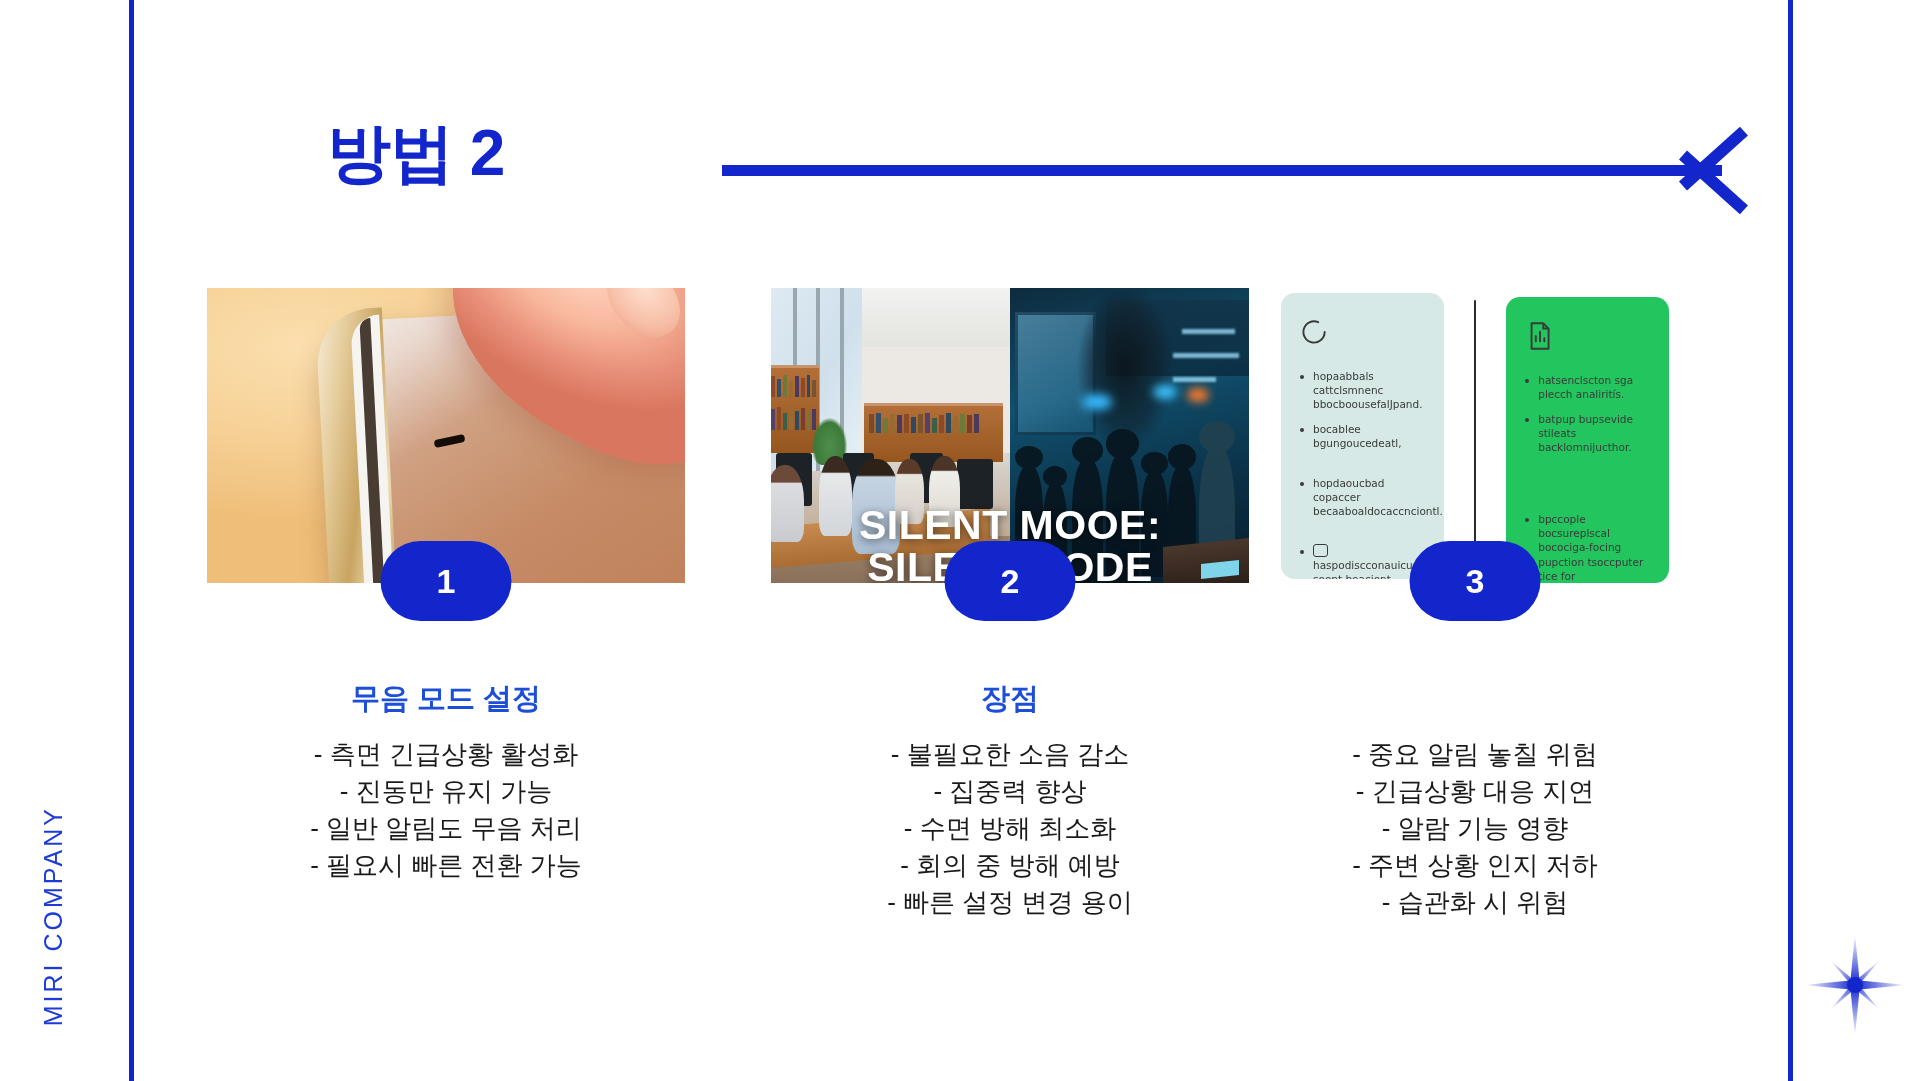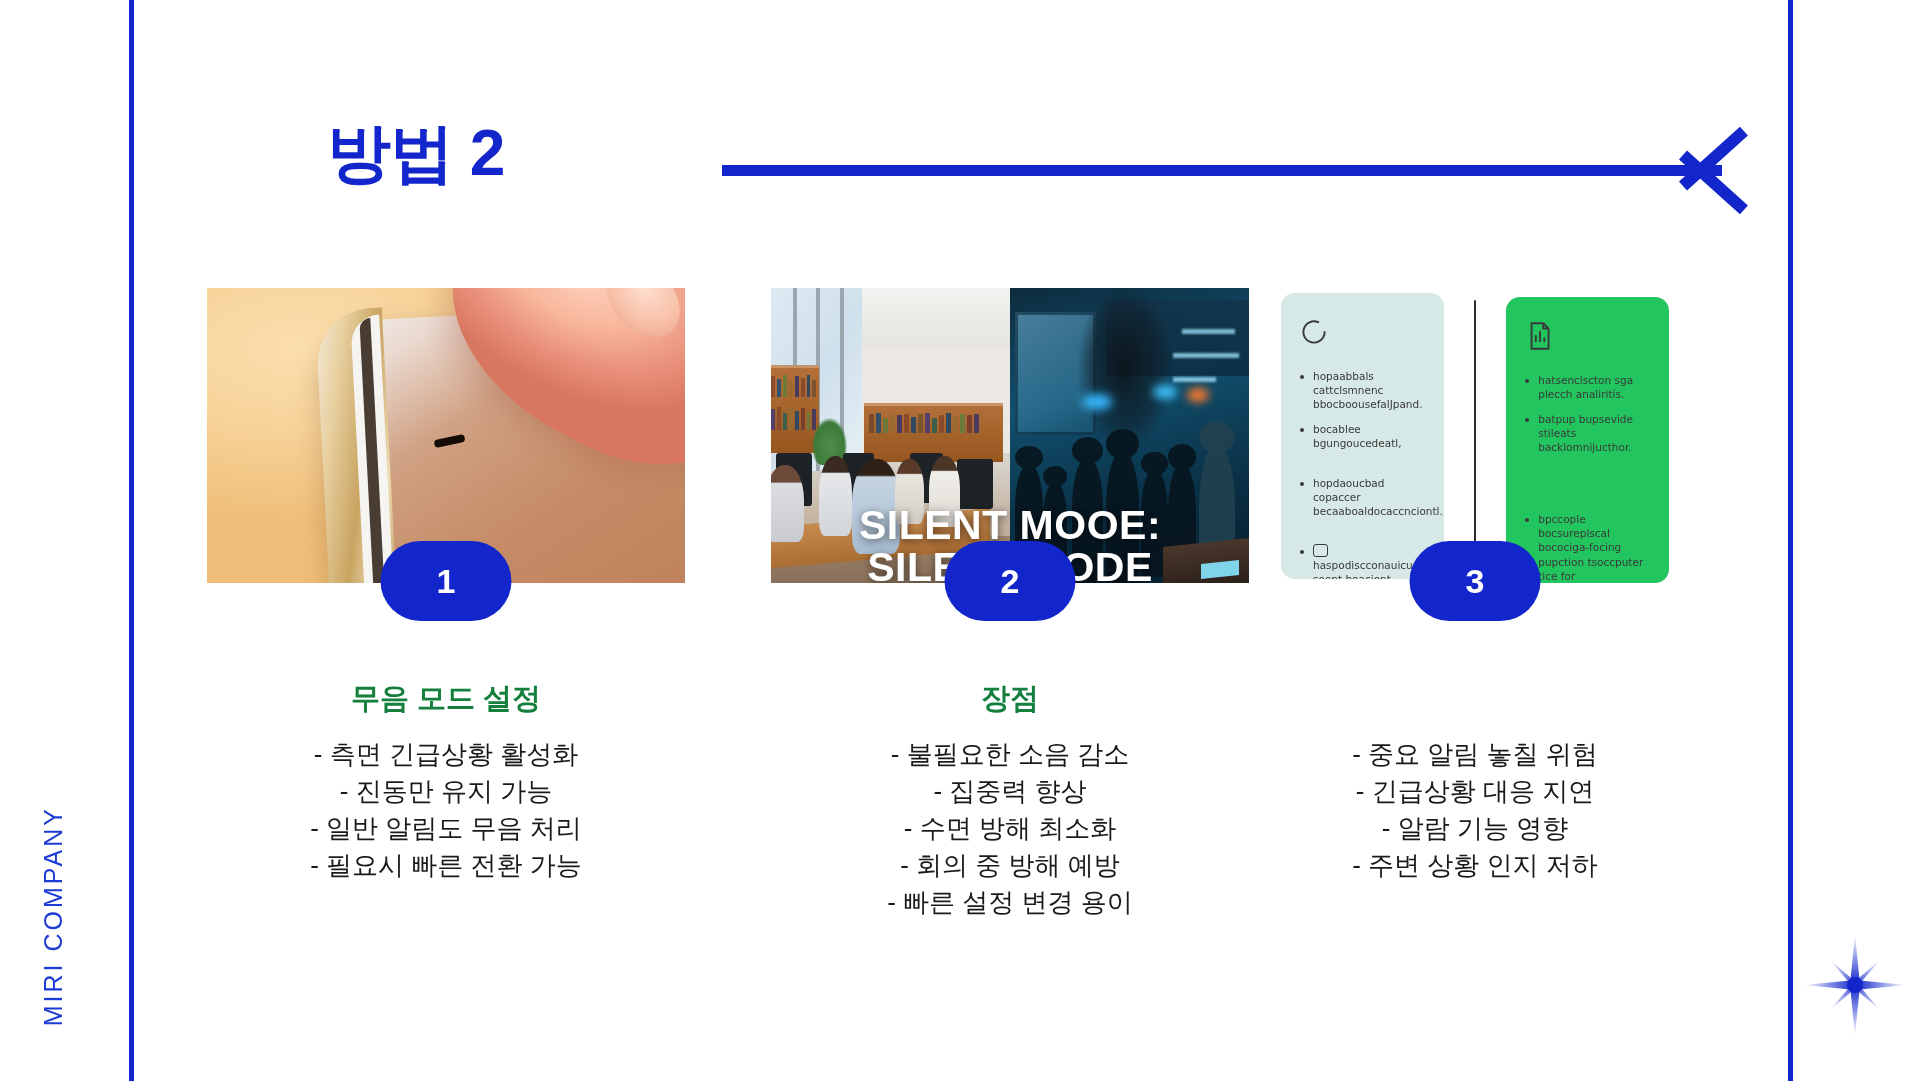--- a/index.html
+++ b/index.html
@@ -186,21 +186,21 @@
     position:absolute; left:50%; transform:translateX(-50%);
     top:253px; width:131px; height:80px; border-radius:40px;
     background:#1226cc; color:#fff;
     display:flex; align-items:center; justify-content:center;
     font-size:34px; font-weight:bold; z-index:5;
   }
 
   
   .col-head {
     position:absolute; top:391px; left:0; width:100%;
-    text-align:center; font-size:29px; font-weight:bold; color:#15803d;
+    text-align:center; font-size:29px; font-weight:bold; color:#1d4ed8;
   }
   .col-body {
     position:absolute; top:448px; left:0; width:100%;
     text-align:center; font-size:26px; color:#1a1a1a; line-height:1.42;
   }
   .col-body div { white-space:nowrap; }
 
   
   .brand {
     position:absolute; left:39px; bottom:55px;
@@ -405,20 +405,21 @@
           </ul>
         </div>
       </div>
     </div>
     <div class="badge">3</div>
     <div class="col-body">
       <div>- 중요 알림 놓칠 위험</div>
       <div>- 긴급상황 대응 지연</div>
       <div>- 알람 기능 영향</div>
       <div>- 주변 상황 인지 저하</div>
+      <div>- 습관화 시 위험</div>
     </div>
   </div>
 
   <div class="brand">MIRI COMPANY</div>
 
   <svg class="sparkle" viewBox="0 0 110 110">
     <defs>
       <linearGradient id="gv" x1="0" y1="0" x2="0" y2="1">
         <stop offset="0" stop-color="#1226cc" stop-opacity="0"></stop>
         <stop offset="0.5" stop-color="#1226cc" stop-opacity="1"></stop>

